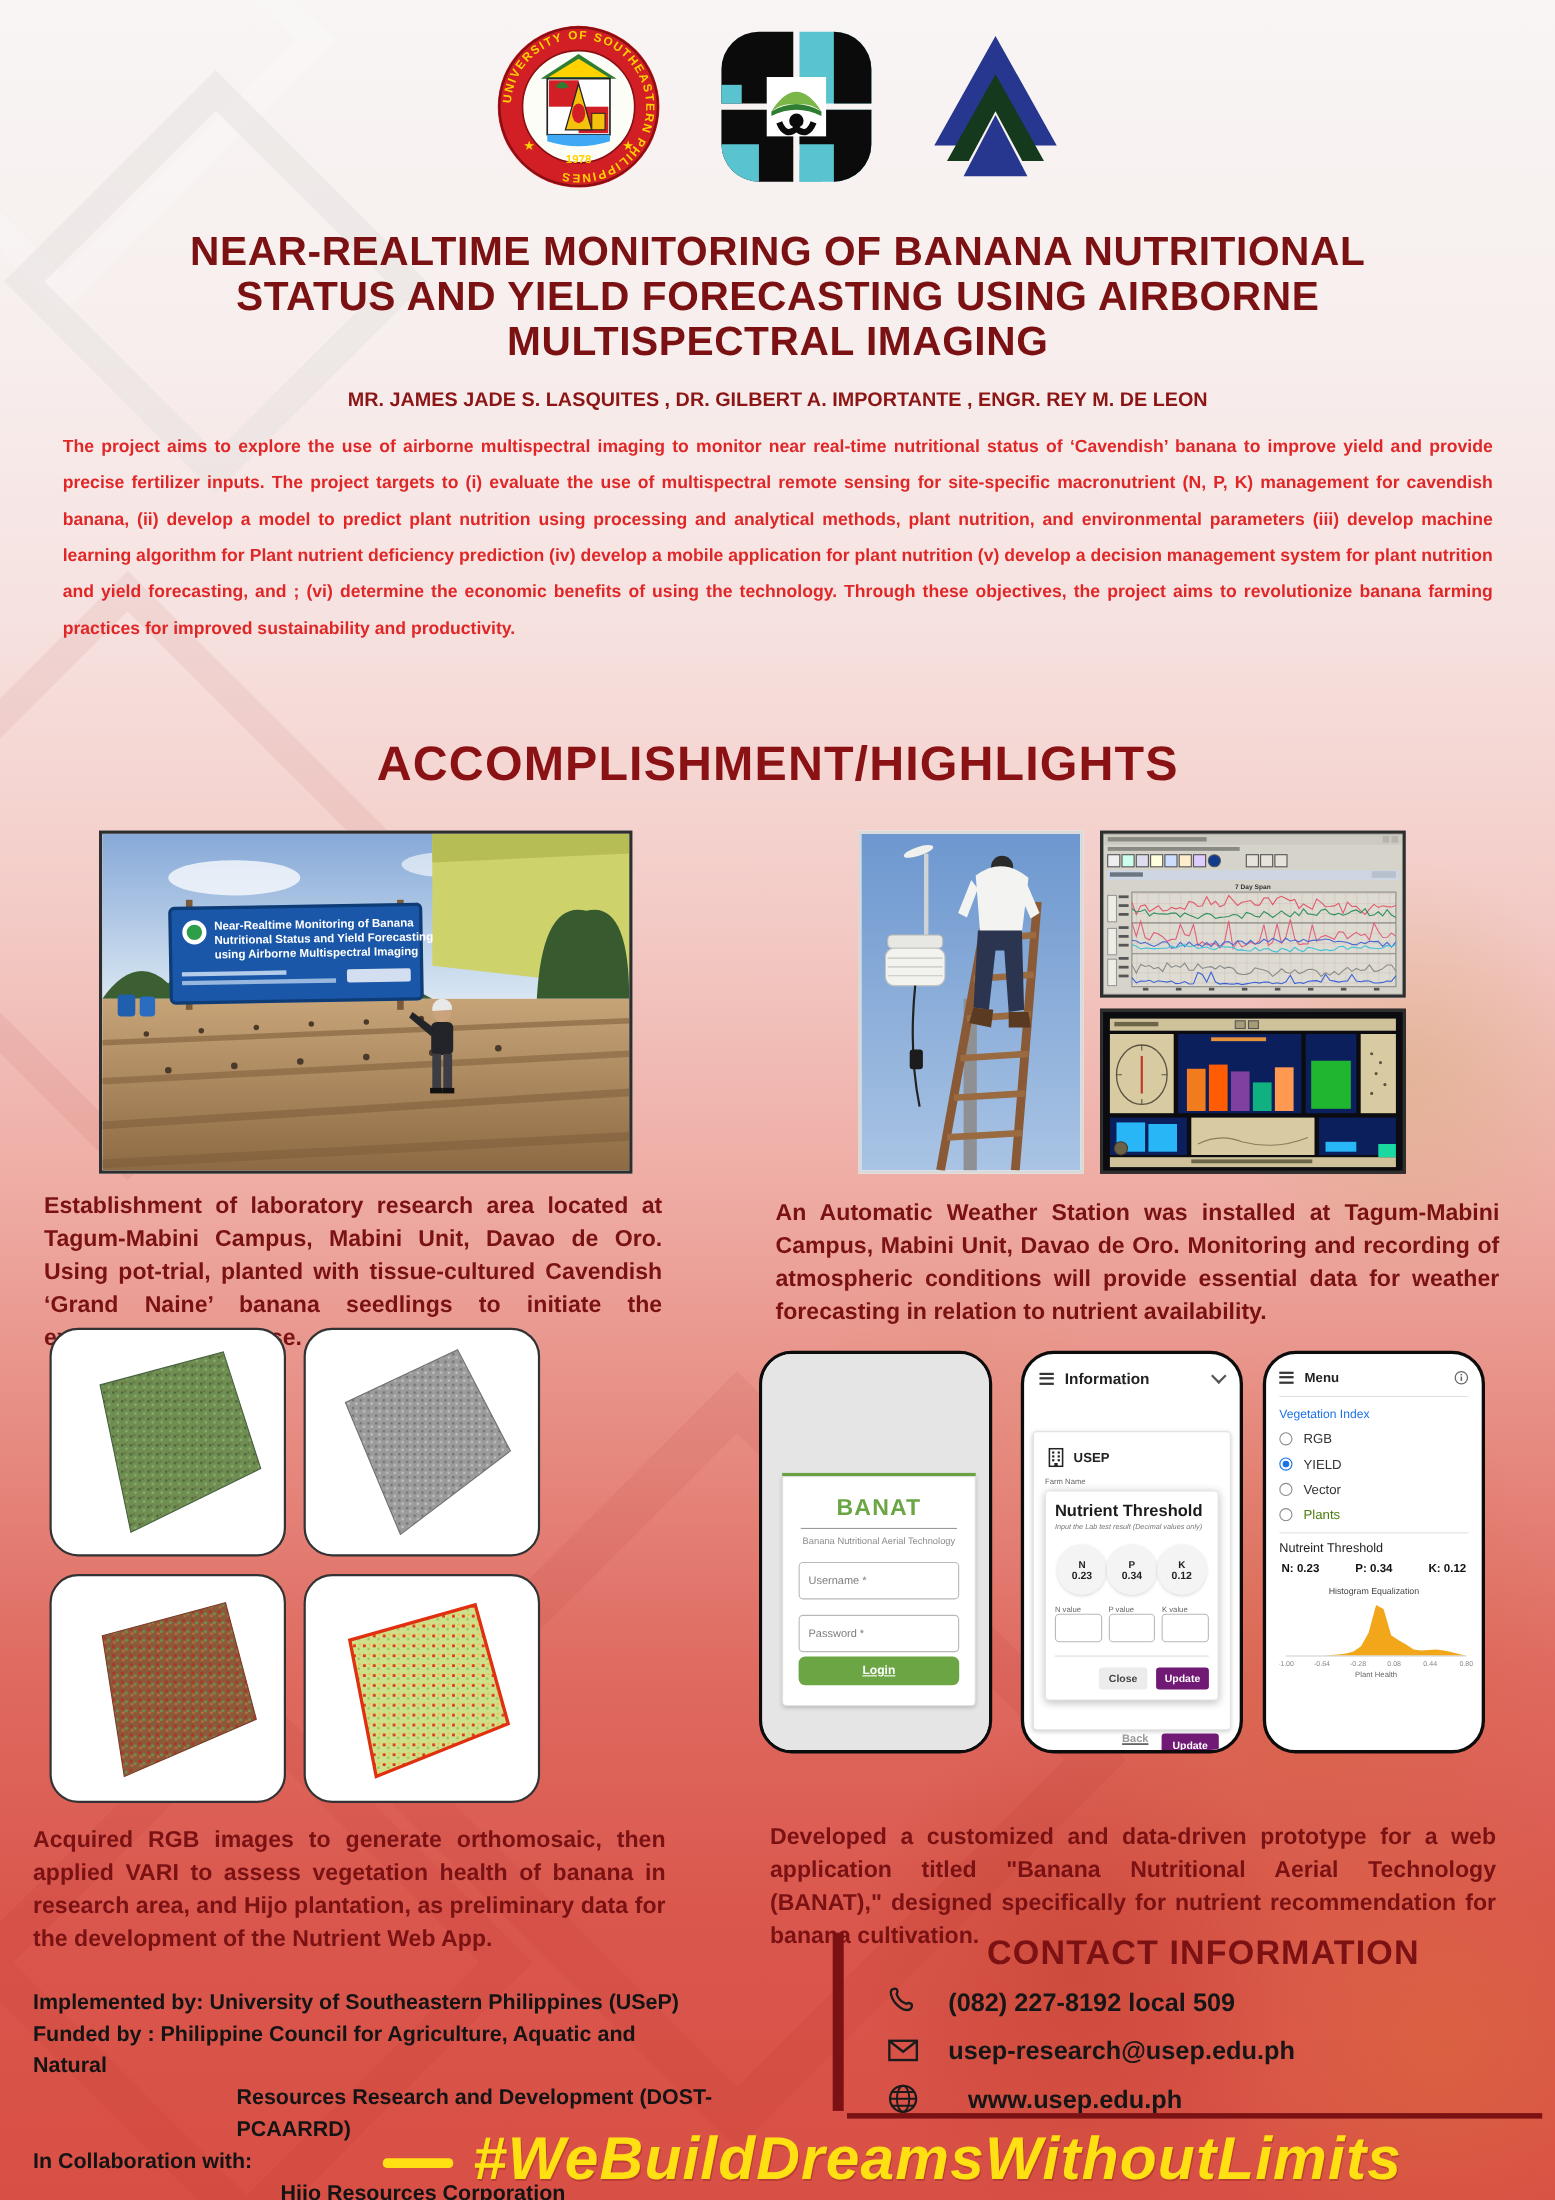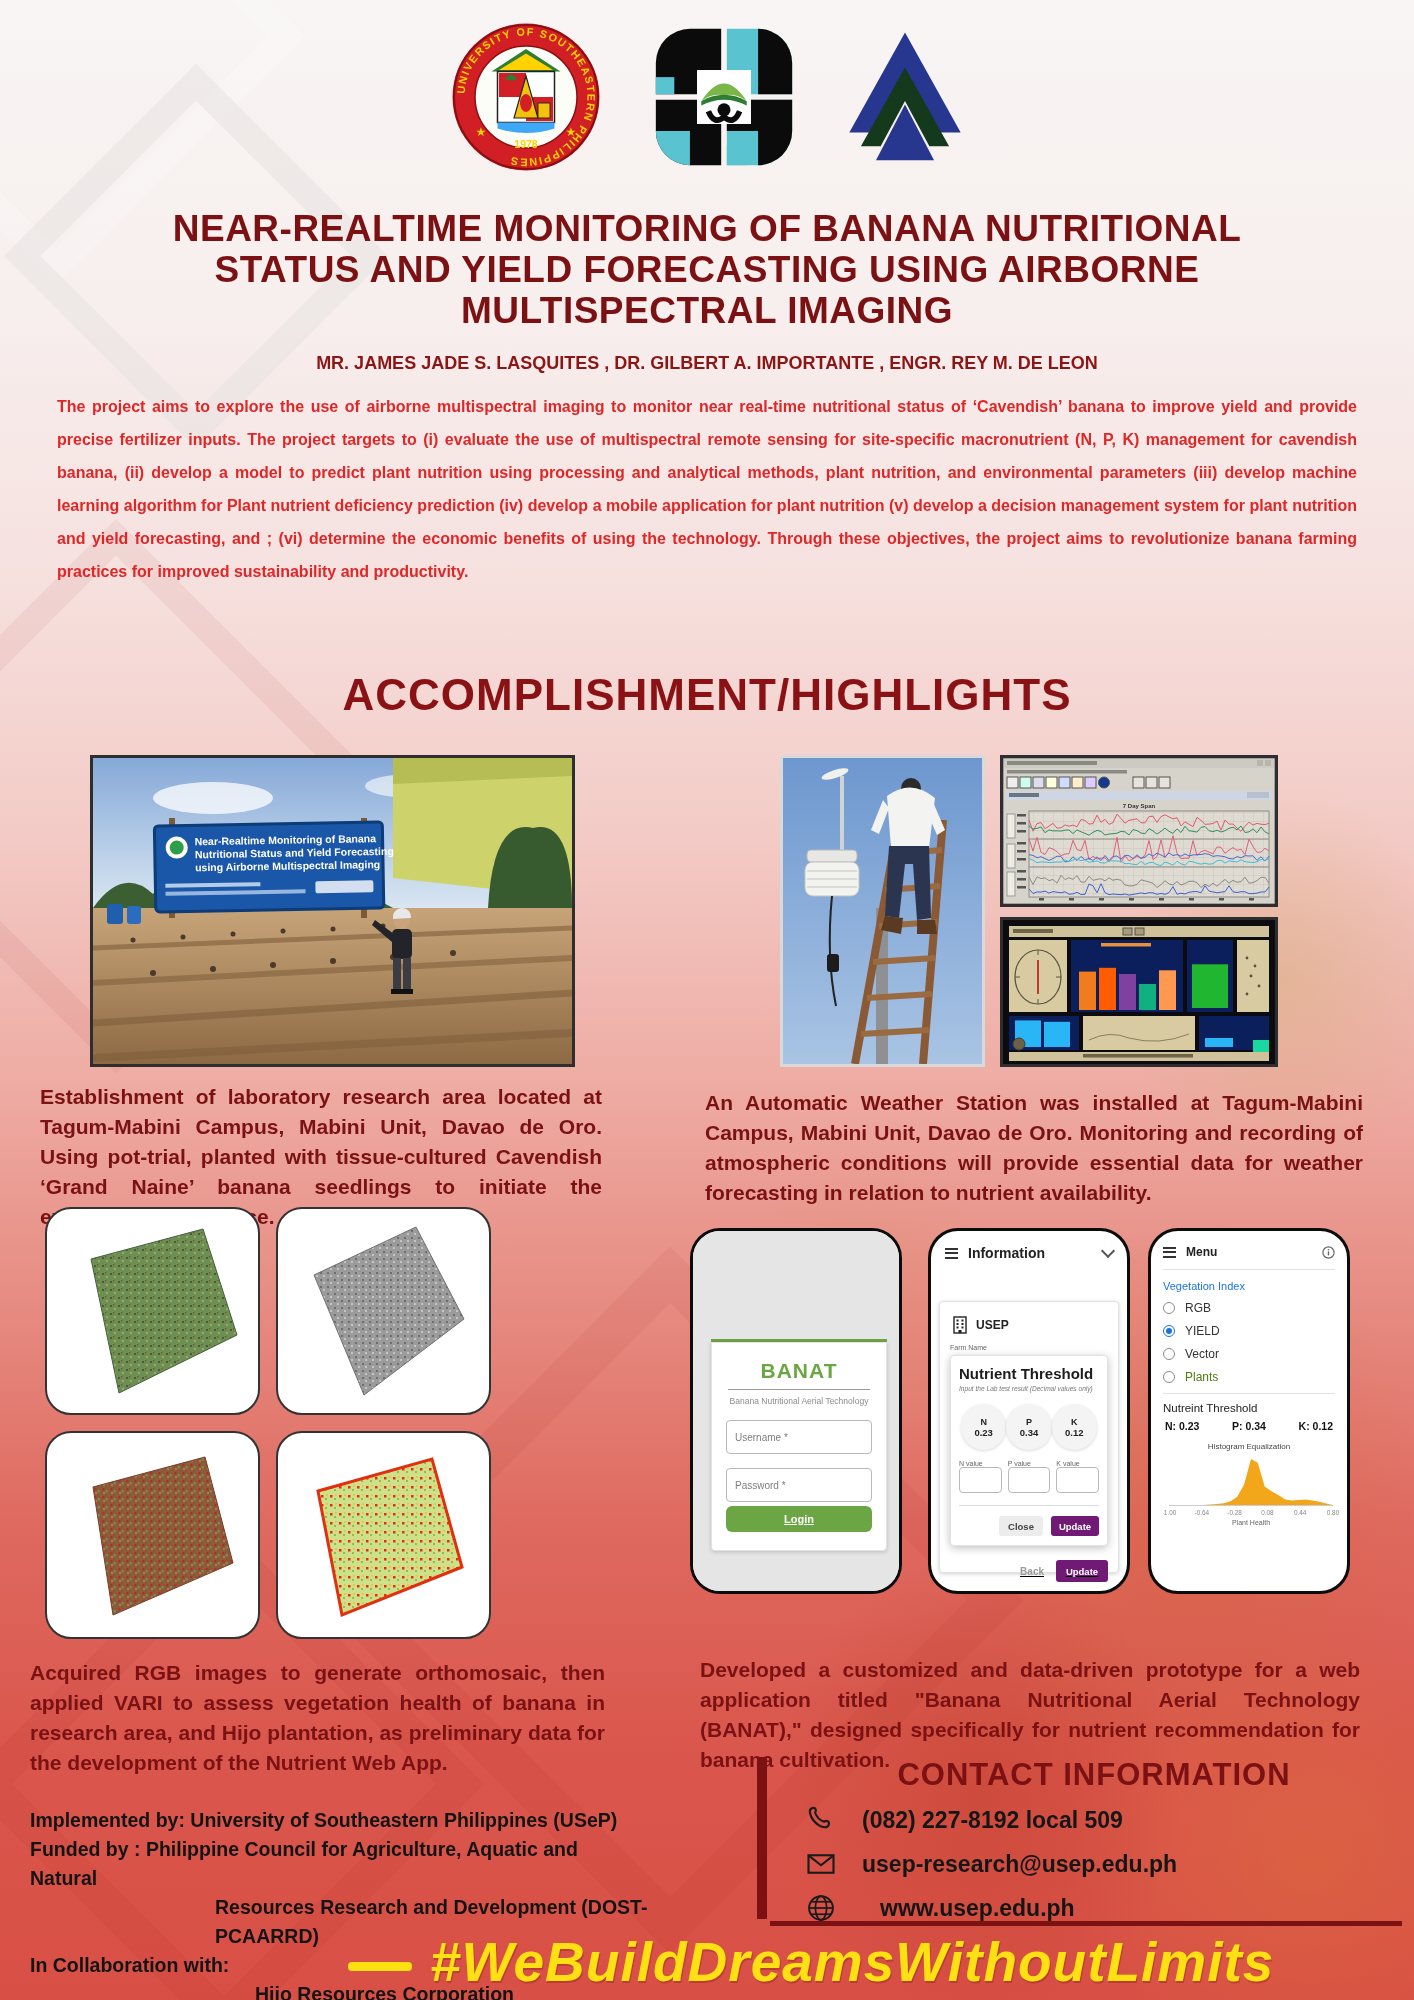--- a/index.html
+++ b/index.html
@@ -506,21 +506,21 @@
               <div class="tinylab">K value</div>
               <div class="input" style="height:24px;"></div>
             </div>
           </div>
           <div style="height:1px;background:#ddd;margin:12px 0 10px 0;"></div>
           <div style="display:flex;justify-content:flex-end;gap:8px;">
             <div class="btn-gray" style="width:44px;height:20px;">Close</div>
             <div class="btn-dgreen" style="width:48px;height:20px;">Update</div>
           </div>
         </div>
-        <div style="display:flex;justify-content:flex-end;align-items:center;gap:12px;margin-top:14px;text-decoration:underline;">
+        <div style="display:flex;justify-content:flex-end;gap:12px;margin-top:30px;text-decoration:underline;">
           <span style="color:#9a9a9a;font-size:10px;font-weight:700;">Back</span>
           <div class="btn-dgreen" style="width:52px;height:22px;">Update</div>
         </div>
       </div>
     </div>
   </div>
 
   <div class="abs phone" style="left:1148px;top:1228px;width:202px;height:366px;">
     <div class="inner" style="padding:0 12px;box-sizing:border-box;">
       <div class="hdr" style="padding-left:0;padding-right:0;">

